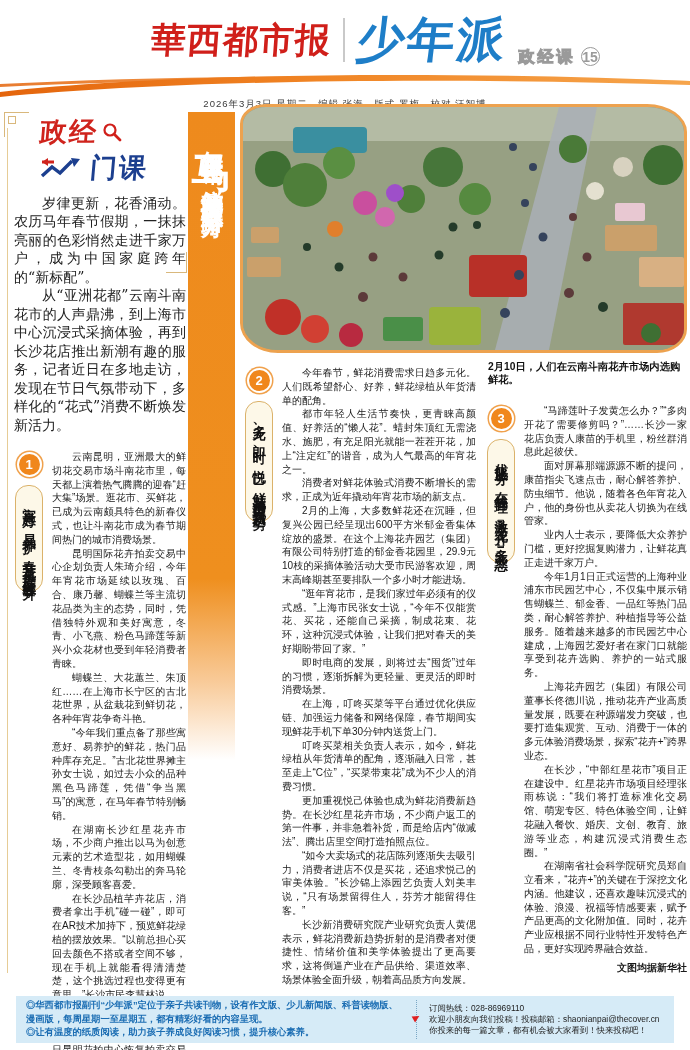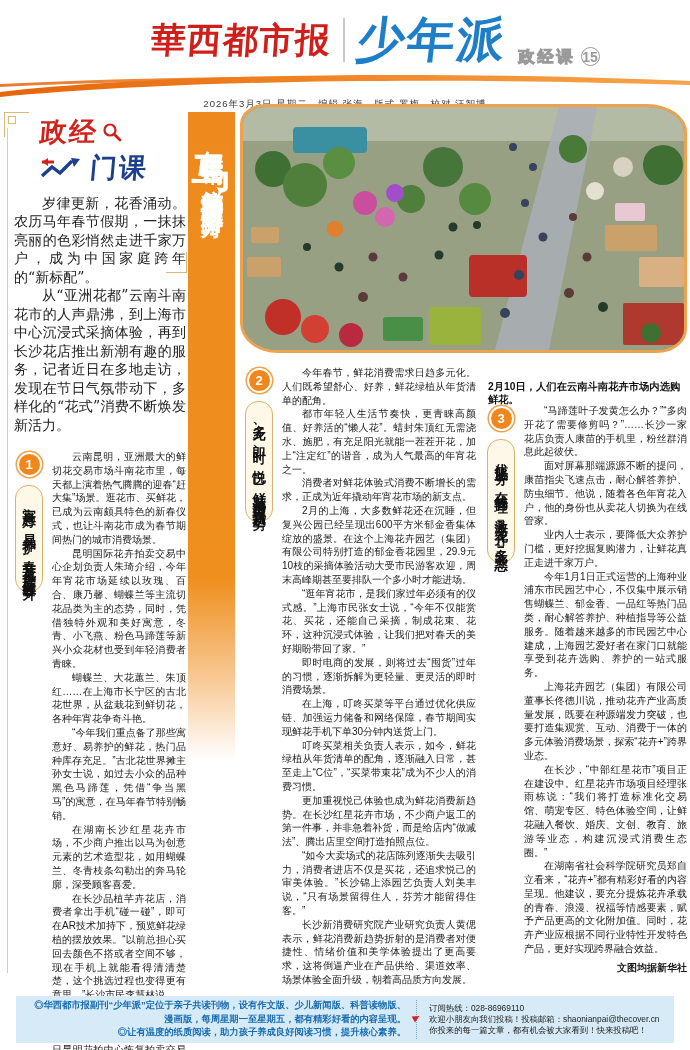--- a/index.html
+++ b/index.html
@@ -57,34 +57,34 @@
           display:flex;justify-content:center;}
   .banner-inner{writing-mode:vertical-rl;color:#fff;font-weight:900;text-align:start;padding-top:10px;}
   .banner-lead{font-size:42px;line-height:1;letter-spacing:6px;}
   .banner-rest{font-size:22.5px;letter-spacing:2.5px;line-height:1.05;}
 
   
   .photo{position:absolute;left:240px;top:104px;width:447px;height:249px;
          border:3px solid #eda24f;box-sizing:border-box;overflow:hidden;
          border-radius:26px 40px 30px 38px / 20px 28px 24px 30px;background:#97a083;}
   .caption{position:absolute;left:488px;top:360px;width:198px;font-size:10.3px;font-weight:bold;
-           line-height:1.3;color:#111;margin-top:20px;}
+           line-height:1.3;color:#111;}
 
   
   .col2{position:absolute;left:244px;top:350px;width:232px;}
   .col2 .coltext{height:634px;}
   .col3{position:absolute;left:486px;top:388px;width:201px;}
   .col3 .coltext{height:596px;}
   .byline{text-align:right;font-weight:bold;font-size:10px;margin-top:5px;text-indent:0 !important;}
 
   
   .footer{position:absolute;left:16px;top:996px;width:658px;height:47px;background:#d6ebf7;
           display:flex;align-items:center;box-sizing:border-box;}
   .footer-left{width:400px;padding:3px 10px;box-sizing:border-box;color:#1b6db3;font-weight:bold;
-               font-size:9.3px;line-height:1.45;text-align:right;}
+               font-size:9.3px;line-height:1.45;text-align:left;}
   .footer-left p{margin:0;}
   .footer-right{flex:1;border-left:1px dotted #7aa7c5;padding:3px 8px 3px 12px;font-size:8.4px;
                 line-height:1.3;color:#222;position:relative;}
   .footer-right p{margin:0;}
   .pin{position:absolute;left:-4px;top:12px;color:#e02020;font-size:9px;transform:rotate(-30deg);}
 </style>
 </head>
 <body>
 
 <div class="page">
@@ -253,21 +253,21 @@
       <div class="rail">优化服务、在线管理　激活『花卉+』多元业态</div>
     </div>
     <div class="coltext">
       <div>
           <p>“马蹄莲叶子发黄怎么办？”“多肉开花了需要修剪吗？”……长沙一家花店负责人康苗的手机里，粉丝群消息此起彼伏。</p>
           <p>面对屏幕那端源源不断的提问，康苗指尖飞速点击，耐心解答养护、防虫细节。他说，随着各色年宵花入户，他的身份也从卖花人切换为在线管家。</p>
           <p>业内人士表示，要降低大众养护门槛，更好挖掘复购潜力，让鲜花真正走进千家万户。</p>
           <p>今年1月1日正式运营的上海种业浦东市民园艺中心，不仅集中展示销售蝴蝶兰、郁金香、一品红等热门品类，耐心解答养护、种植指导等公益服务。随着越来越多的市民园艺中心建成，上海园艺爱好者在家门口就能享受到花卉选购、养护的一站式服务。</p>
           <p>上海花卉园艺（集团）有限公司董事长佟德川说，推动花卉产业高质量发展，既要在种源端发力突破，也要打造集观赏、互动、消费于一体的多元体验消费场景，探索“花卉+”跨界业态。</p>
           <p>在长沙，“中部红星花市”项目正在建设中。红星花卉市场项目经理张雨栋说：“我们将打造标准化交易馆、萌宠专区、特色体验空间，让鲜花融入餐饮、婚庆、文创、教育、旅游等业态，构建沉浸式消费生态圈。”</p>
-          <p>在湖南省社会科学院研究员郑自立看来，“花卉+”都有精彩好看的内容呈现。他建议，要充分提炼花卉承载的青春、浪漫、祝福等情感要素，赋予产品更高的文化附加值。同时，花卉产业应根据不同行业特性开发特色产品，更好实现跨界融合效益。</p>
+          <p>在湖南省社会科学院研究员郑自立看来，“花卉+”的关键在于深挖文化内涵。他建议，还喜欢趣味沉浸式的体验、浪漫、祝福等情感要素，赋予产品更高的文化附加值。同时，花卉产业应根据不同行业特性开发特色产品，更好实现跨界融合效益。</p>
         </div>
       <div class="byline">文图均据新华社</div>
     </div>
   </section>
 
   <footer class="footer">
     <div class="footer-left">
       <p>◎华西都市报副刊“少年派”定位于亲子共读刊物，设有作文版、少儿新闻版、科普读物版、漫画版，每周星期一至星期五，都有精彩好看的内容呈现。</p>
       <p>◎让有温度的纸质阅读，助力孩子养成良好阅读习惯，提升核心素养。</p>
     </div>

